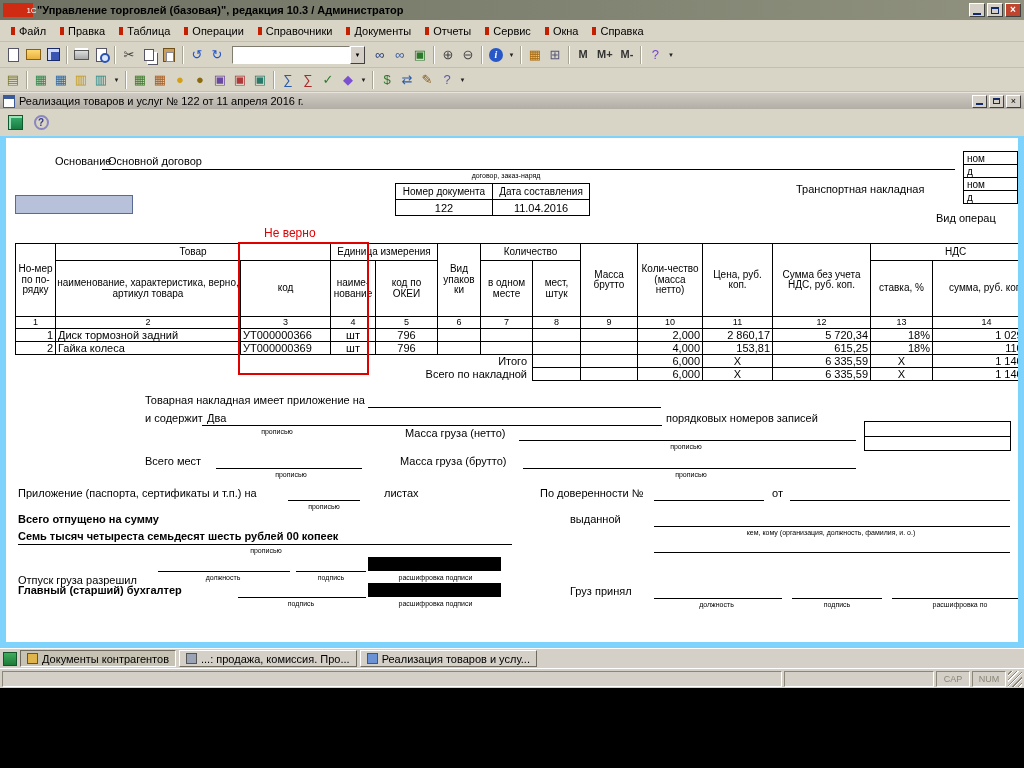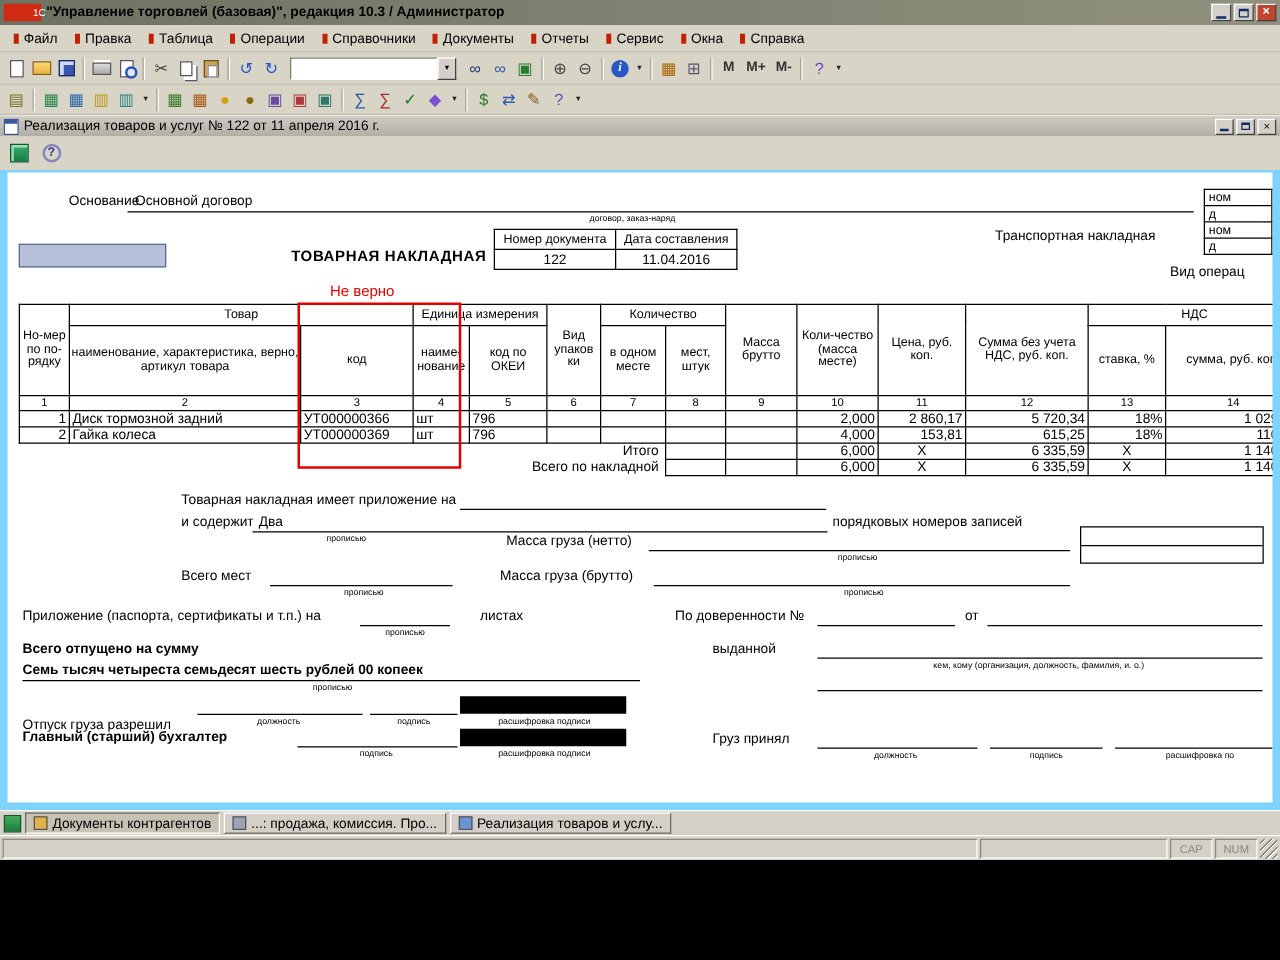--- a/index.html
+++ b/index.html
@@ -76,21 +76,21 @@
 
 .torg{position:absolute;border-collapse:collapse;table-layout:fixed;width:1026px;}
 .torg td{border:1px solid #000;padding:0 2px;overflow:hidden;font-size:11px;line-height:1.1;vertical-align:middle;}
 .torg .h1 td,.torg .h2 td{font-size:10px;text-align:center;padding:1px;line-height:1.05;}
 .torg .h1 td{height:17px;}
 .torg .h2 td{height:56px;}
 .torg .hn td{height:12px;font-size:9px;text-align:center;padding:0;}
 .torg tr.r td{height:13px;white-space:nowrap;}
 .torg tr.t td{height:13px;white-space:nowrap;text-align:right;margin-top:42px;}
 .torg td.al{text-align:left;}
-.torg td.ac{}
+.torg td.ac{text-align:center;}
 .torg td.ar{text-align:right;}
 .torg td.tl{border:none;text-align:right;padding-right:5px;font-size:11px;}
 .torg tr.t td.xc{text-align:center;}
 
 .minitab{position:absolute;border-collapse:collapse;}
 .minitab td{border:1px solid #000;text-align:center;}
 .minitab .mh td{font-size:10px;height:16px;width:97px;}
 .minitab .mv td{font-size:11px;height:16px;}
 .sidetab{position:absolute;border-collapse:collapse;}
 .sidetab td{border:1px solid #000;width:70px;height:13px;font-size:10px;padding:0 3px;}
@@ -359,21 +359,20 @@
                 <td>ном</td>
               </tr>
           <tr>
                 <td>д</td>
               </tr>
         </tbody>
           </table>
         <span class="ft" style="left:790px;top:45px">Транспортная накладная</span>
 
         <div class="redact-blue" style="left:9px;top:57px;width:118px;height:19px"></div>
-        <span class="ft b" style="left:180px;top:60px;width:250px;text-align:center;font-size:12px;letter-spacing:.5px">ТОВАРНАЯ НАКЛАДНАЯ</span>
 
         <table class="minitab" style="left:389px;top:45px">
           <tbody>
               <tr class="mh">
             <td>Номер документа</td>
             <td>Дата составления</td>
           </tr>
           <tr class="mv">
             <td>122</td>
             <td>11.04.2016</td>
@@ -402,21 +401,21 @@
               <col style="width:108px">
           </colgroup>
           <tbody>
           <tr class="h1">
             <td rowspan="2">Но-мер по по-рядку</td>
             <td colspan="2">Товар</td>
             <td colspan="2">Единица измерения</td>
             <td rowspan="2">Вид упаков ки</td>
             <td colspan="2">Количество</td>
             <td rowspan="2">Масса брутто</td>
-            <td rowspan="2">Коли-чество (масса месте)</td>
+            <td rowspan="2">Коли-чество (масса нетто)</td>
             <td rowspan="2">Цена, руб. коп.</td>
             <td rowspan="2">Сумма без учета НДС, руб. коп.</td>
             <td colspan="2">НДС</td>
           </tr>
           <tr class="h2">
             <td>наименование, характеристика, верно, артикул товара</td>
             <td>код</td>
             <td>наиме-нование</td>
             <td>код по ОКЕИ</td>
             <td>в одном месте</td>

